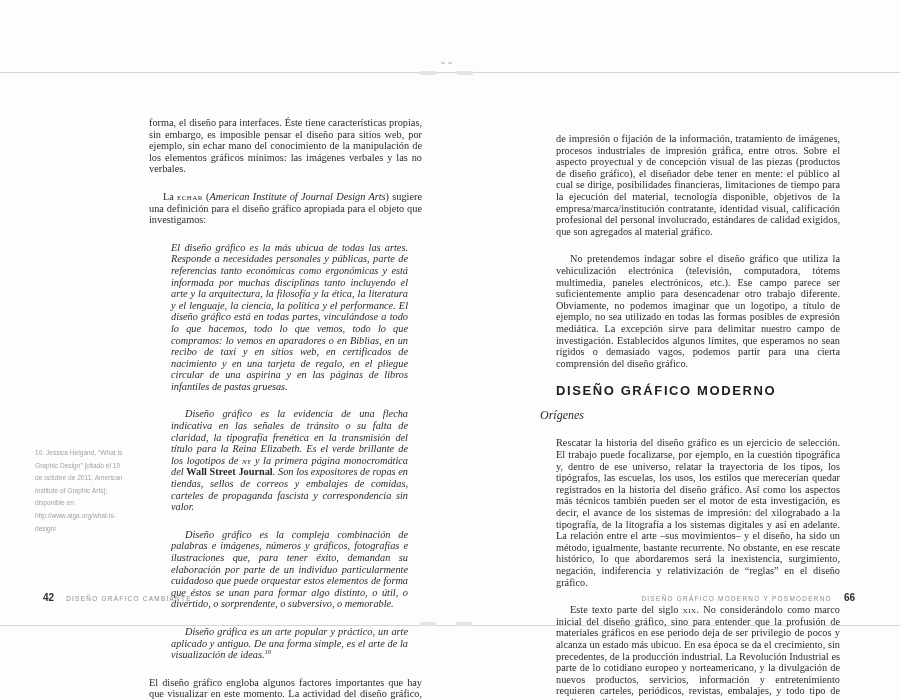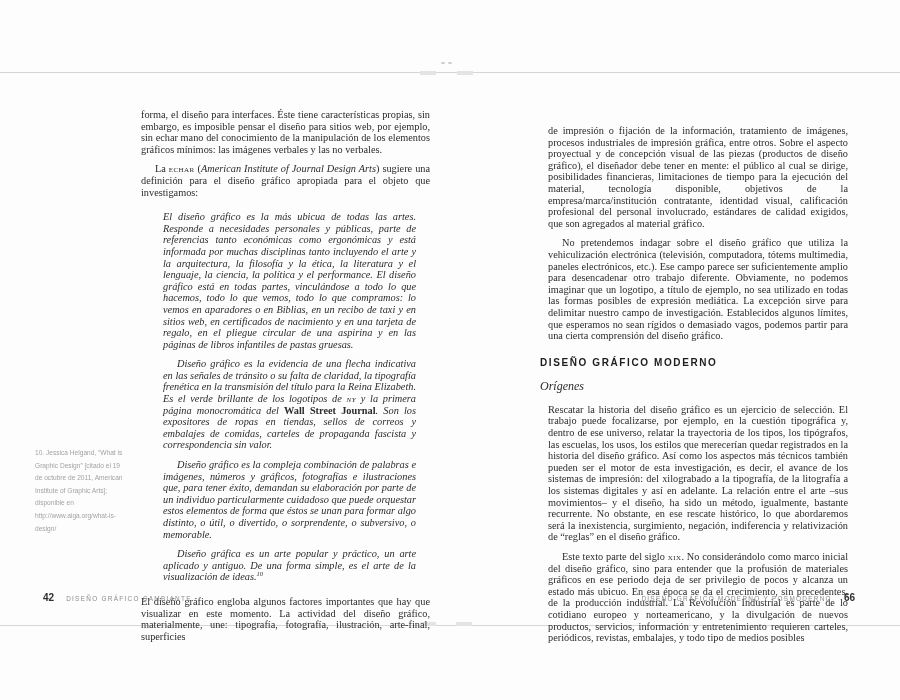--- a/index.html
+++ b/index.html
@@ -5,35 +5,35 @@
   html,body{margin:0;padding:0;background:#fdfdfd;}
   .canvas{position:relative;width:900px;height:700px;background:#fdfdfd;overflow:hidden;
           font-family:"Liberation Serif", serif;color:#2b2b2b;}
   .spread-line{position:absolute;left:0;width:900px;height:1px;background:#d6d6d6;}
   .line-top{top:72px;}
   .line-bottom{top:625px;}
   .page-tab{position:absolute;height:4px;background:#e4e4e4;}
   .dust{position:absolute;height:2px;background:#cfcfcf;border-radius:1px;}
 
   .col{position:absolute;font-size:10.3px;line-height:11.6px;}
-  .para{margin:8px;text-align:justify;}
+  .para{margin:16px;text-align:justify;}
   .para.ind{text-indent:14px;}
   .para.quote{font-style:italic;padding-left:22px;padding-right:14px;}
   .para.sp{margin-top:13px;}
   .f-i{font-style:italic;}
   .f-r{font-style:normal;font-weight:bold;}
   .f-sc{font-variant:small-caps;letter-spacing:0.4px;}
   .f-sup{vertical-align:super;font-size:6.5px;line-height:0;}
 
   .footnote{position:absolute;left:35px;top:447px;width:92px;
             font-family:"Liberation Sans", sans-serif;font-size:6.6px;line-height:12.6px;
             color:#a3a3a3;text-align:left;}
 
-  .section-heading{margin:15px 0 0 0;font-family:"Liberation Sans", sans-serif;
-            font-weight:bold;font-size:10px;letter-spacing:1.6px;color:#1d1d1d;}
+  .section-heading{margin:15px 0 0 16px;font-family:"Liberation Sans", sans-serif;
+            font-weight:bold;font-size:13px;letter-spacing:1.6px;color:#1d1d1d;}
   .subheading{margin:13px 0 0 0;font-style:italic;font-size:12px;color:#2b2b2b;}
   .body2{margin-top:11px;}
 
   .footer{position:absolute;top:592px;font-family:"Liberation Sans", sans-serif;
           font-size:6.4px;letter-spacing:1.3px;color:#8a8a8a;white-space:nowrap;}
   .footer .pnum{font-weight:bold;font-size:10px;color:#2e2e2e;letter-spacing:0;}
   .footer-left{left:43px;}
   .footer-right{right:45px;text-align:right;}
   .footer .gap{display:inline-block;width:12px;}
 </style>

